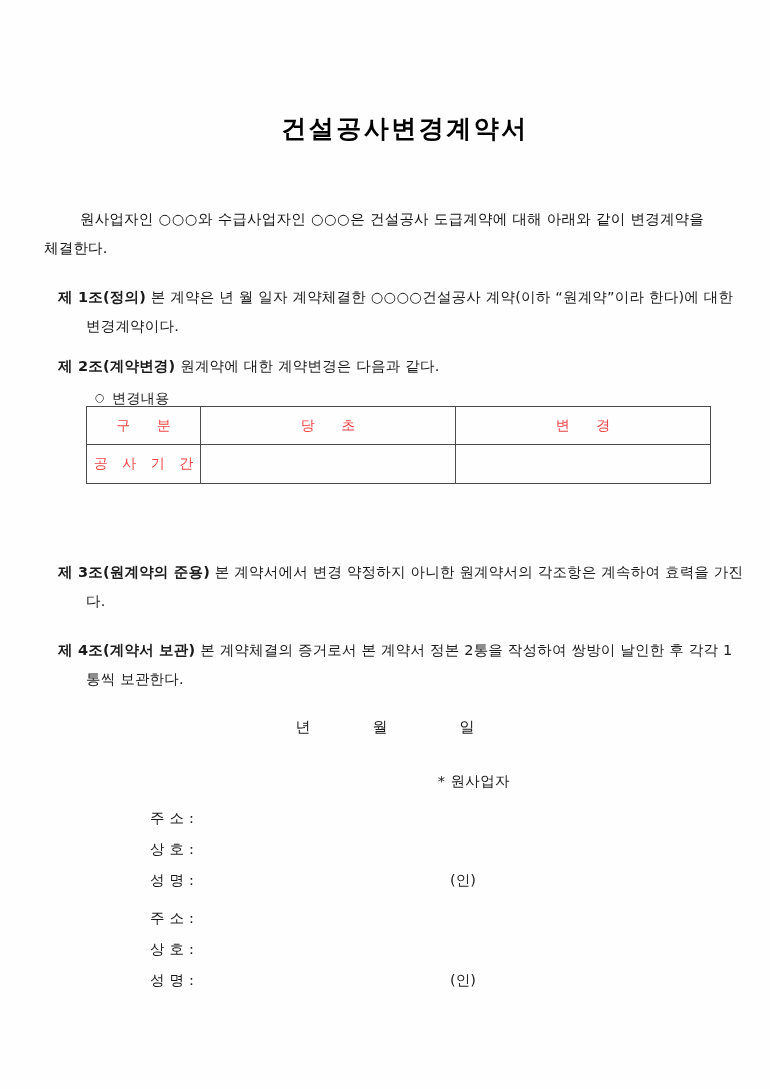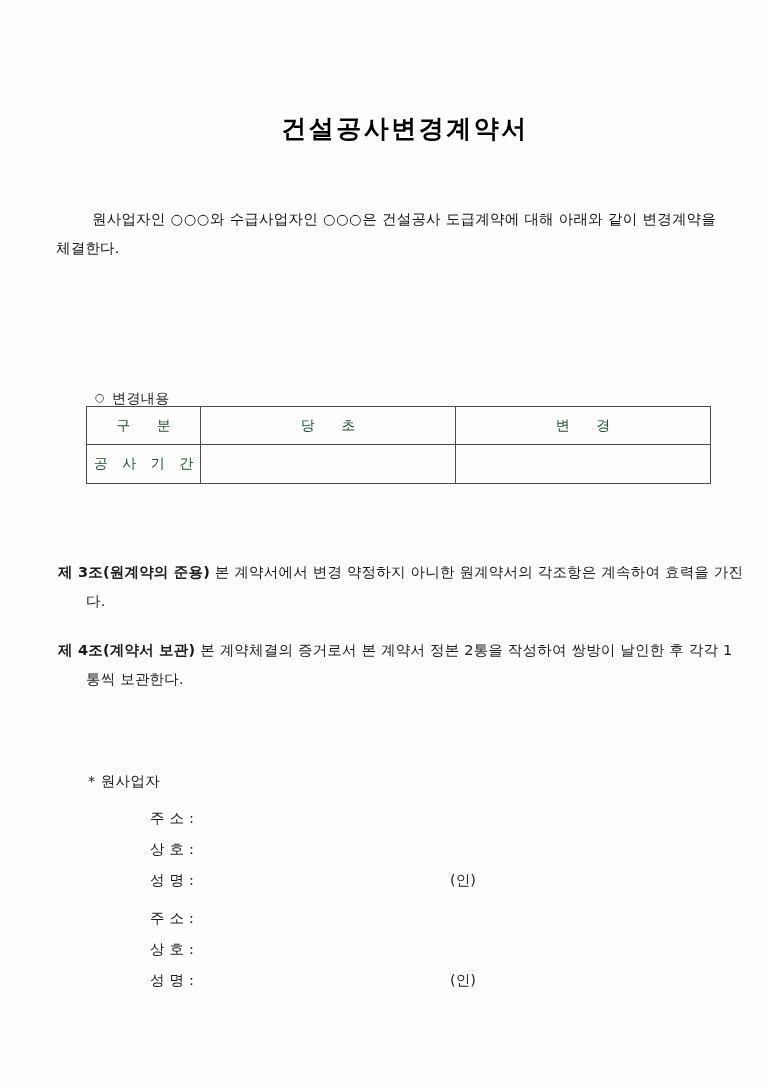--- a/index.html
+++ b/index.html
@@ -39,21 +39,21 @@
   
   .para {
     position: absolute;
     font-size: 14.5px;
     line-height: 29px;
     color: #111;
     letter-spacing: 0.2px;
   }
   .intro {
     top: 205px;
-    left: 56px;
+    left: 44px;
     width: 660px;
     text-indent: 36px;
     text-align: justify;
   }
 
   .article {
     position: absolute;
     left: 58px;
     width: 660px;
     font-size: 14.5px;
@@ -97,21 +97,21 @@
     left: 86px;
     width: 624px;
     border-collapse: collapse;
     table-layout: fixed;
     font-size: 14px;
   }
   .chg-table td {
     border: 1px solid #4a4a4a;
     padding: 0;
     vertical-align: middle;
-    color: #14532d;
+    color: #ef4444;
   }
   .col-label { width: 114px; }
   .col-orig  { width: 255px; }
   .col-chg   { width: 255px; }
 
   .row-head td {
     height: 37px;
     text-align: center;
   }
   .head-sp {
@@ -161,20 +161,21 @@
     position: absolute;
     left: 88px;
     font-size: 14.5px;
   }
   .sig-a { top: 772px; }
   .sig-b { top: 897px; }
 
   .sig-title {
     letter-spacing: 0.4px;
     margin-bottom: 6px;
+    text-align: right;
   }
   .sig-star { margin-right: 5px; }
   .sig-row {
     display: flex;
     align-items: flex-end;
     height: 31px;
     padding-left: 62px;
   }
   .sig-field {
     width: 300px;
@@ -184,21 +185,29 @@
 </style>
 </head>
 <body>
 
 <div class="page">
 
   <div class="doc-title">건설공사변경계약서</div>
 
   <div class="para intro">원사업자인 ○○○와 수급사업자인 ○○○은 건설공사 도급계약에 대해 아래와 같이 변경계약을 체결한다.</div>
 
-
+  <div class="article art1 hang">
+    <span class="art-head">제 1조(정의)</span>
+    <span class="art-body">본 계약은      년      월      일자 계약체결한 ○○○○건설공사 계약(이하 “원계약”이라 한다)에 대한 변경계약이다.</span>
+  </div>
+
+  <div class="article art2 hang">
+    <span class="art-head">제 2조(계약변경)</span>
+    <span class="art-body">원계약에 대한 계약변경은 다음과 같다.</span>
+  </div>
 
   <div class="bullet-line">
     <span class="bullet-mark">○</span><span>변경내용</span>
   </div>
 
   <table class="chg-table">
     <colgroup>
       <col class="col-label">
         <col class="col-orig">
         <col class="col-chg">
@@ -223,20 +232,23 @@
   <div class="article art3 hang">
     <span class="art-head">제 3조(원계약의 준용)</span>
     <span class="art-body">본 계약서에서 변경 약정하지 아니한 원계약서의 각조항은 계속하여 효력을 가진다.</span>
   </div>
 
   <div class="article art4 hang">
     <span class="art-head">제 4조(계약서 보관)</span>
     <span class="art-body">본 계약체결의 증거로서 본 계약서 정본 2통을 작성하여 쌍방이 날인한 후 각각 1통씩 보관한다.</span>
   </div>
 
+  <div class="date-line">
+    <span class="date-y">년</span><span class="date-m">월</span><span class="date-d">일</span>
+  </div>
 
   <div class="sig-block sig-a">
     <div class="sig-title">
       <span class="sig-star">*</span><span>원사업자</span>
     </div>
     <div class="sig-row">
       <span class="sig-field">주 소 :</span>
       <span class="sig-seal"></span>
     </div>
     <div class="sig-row">

